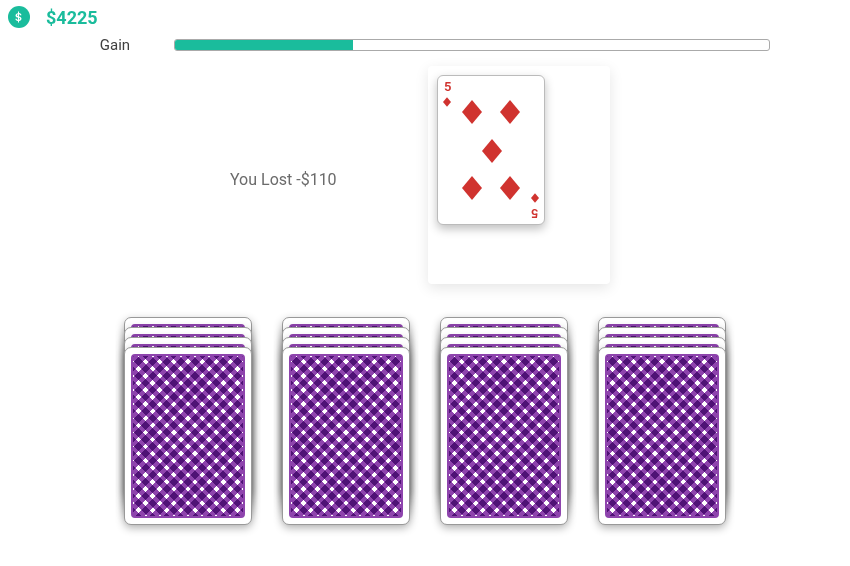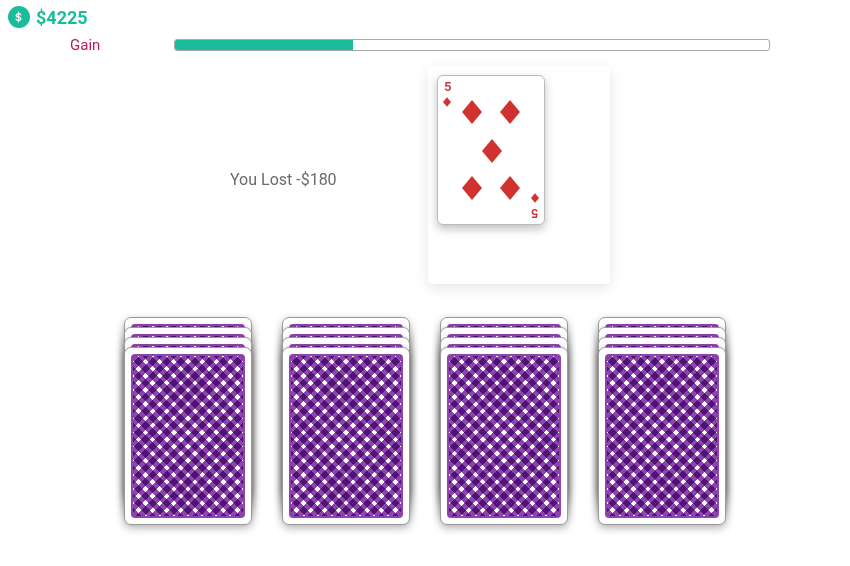--- a/index.html
+++ b/index.html
@@ -9,21 +9,21 @@
     width: 850px;
     height: 566px;
     font-family: -apple-system, BlinkMacSystemFont, "Segoe UI", Roboto, Helvetica, Arial, sans-serif;
     background: #fff;
     color: #444;
     overflow: hidden;
   }
   .balance-row {
     display: flex;
     align-items: center;
-    gap: 6px;
+    gap: 16px;
     padding: 6px 8px 2px 8px;
   }
   .dollar-badge {
     width: 22px; height: 22px; border-radius: 50%;
     background: #1abc9c;
     display: flex; align-items: center; justify-content: center;
   }
   .dollar-badge svg { width: 12px; height: 12px; fill: #fff; }
   .balance-amount {
     color: #1abc9c;
@@ -34,23 +34,23 @@
     padding: 4px 80px 0 70px;
   }
   .meter-row {
     display: flex;
     align-items: center;
     gap: 14px;
     height: 22px;
   }
   .meter-label {
     width: 90px;
-    text-align: left;
+    text-align: center;
     font-size: 15px;
-    color: #be185d;
+    color: #404040;
   }
   .meter-track {
     flex: 1;
     height: 12px;
     border: 1px solid #aaa;
     border-radius: 3px;
     background: #fff;
     overflow: hidden;
   }
   .meter-fill-gain { height: 100%; background: #1abc9c; }
@@ -153,21 +153,21 @@
 <div class="meters">
   <div class="meter-row">
     <div class="meter-label">Gain</div>
     <div class="meter-track">
       <div class="meter-fill-gain" style="width:30%"></div>
     </div>
   </div>
 </div>
 
 <div class="play-area">
-  <div class="result-text">You Lost -$180</div>
+  <div class="result-text">You Lost -$110</div>
 
   <div class="card-slot">
     <div class="face-card">
       <span class="corner-rank corner-tl">5</span>
       <span class="corner-suit tl">
         <svg width="8" height="10" viewBox="0 0 10 12" class="diamond-svg">
             <polygon points="5,0 10,6 5,12 0,6"></polygon>
           </svg>
       </span>
 

